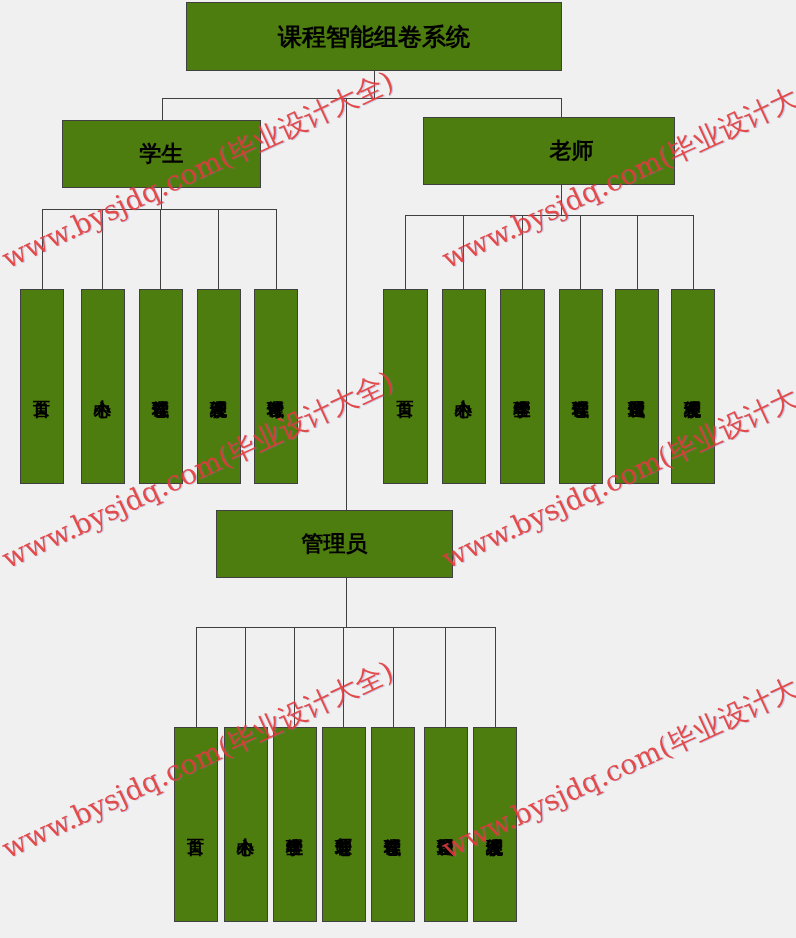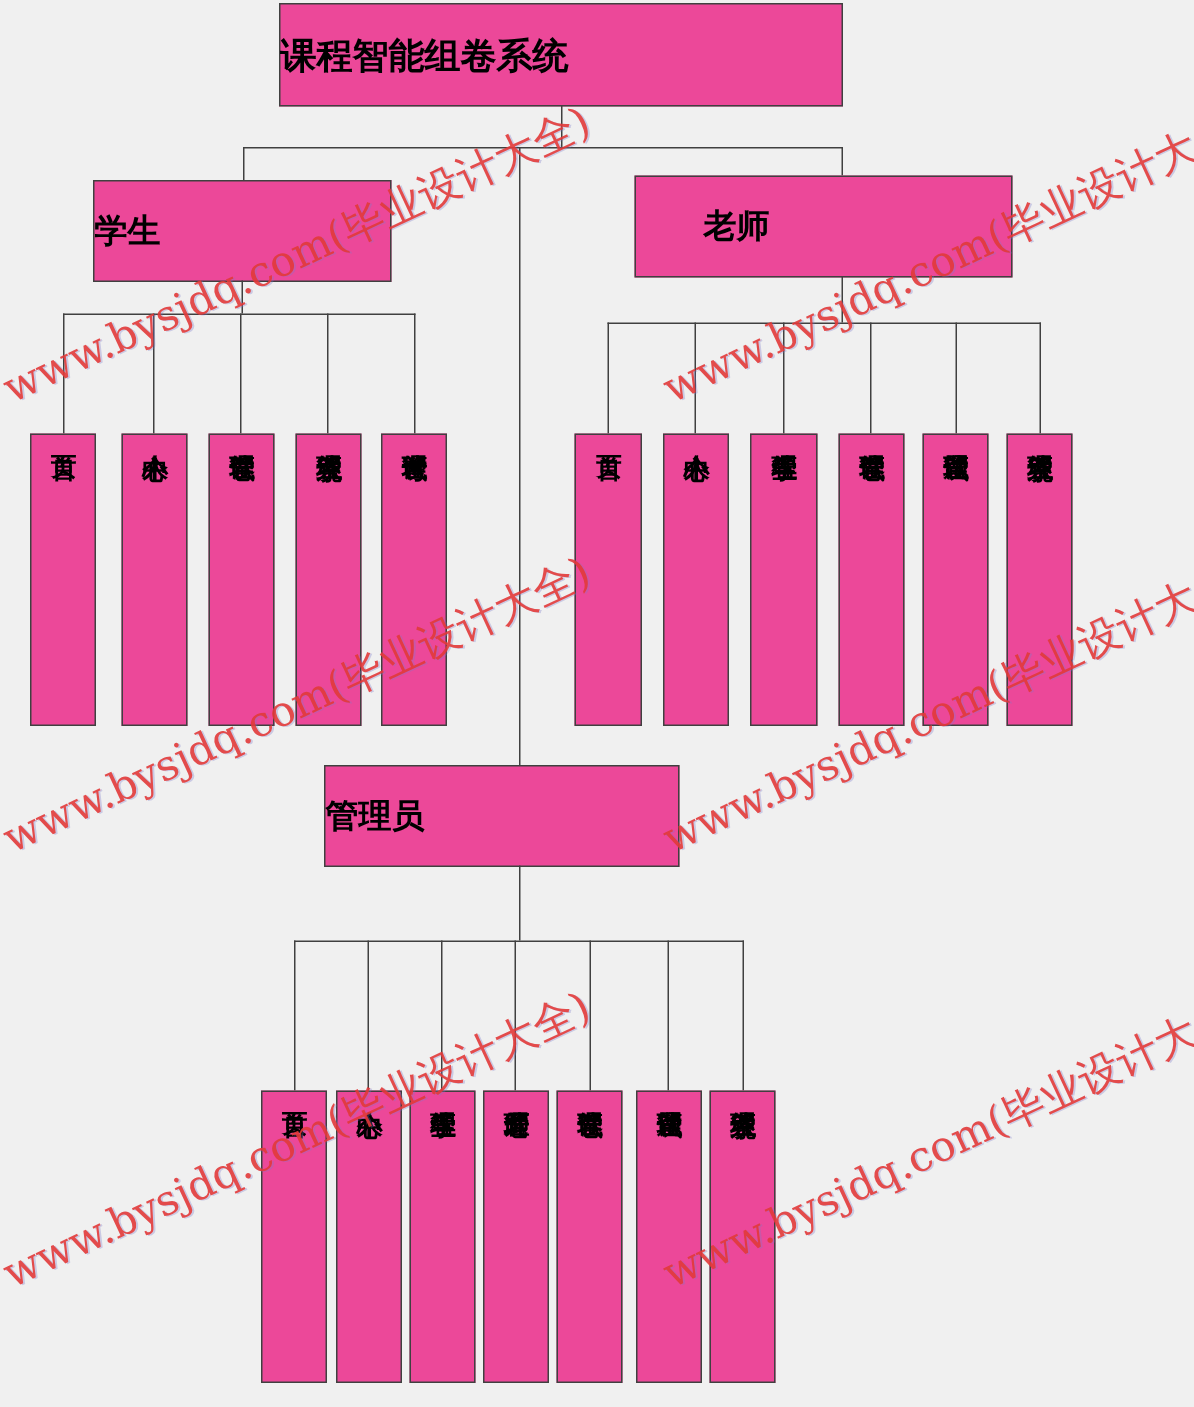--- a/index.html
+++ b/index.html
@@ -3,22 +3,22 @@
   <meta charset="utf-8">
   <style>
     html, body { margin: 0; padding: 0; }
     body {
       width: 796px; height: 938px; position: relative; overflow: hidden;
       background: #f0f0f0;
       font-family: "DejaVu Sans", "Liberation Sans", sans-serif;
     }
     .box {
       position: absolute; box-sizing: border-box;
-      border: 1px solid #404040; background: #ec4899;
-      display: flex; align-items: center; 
+      border: 1px solid #404040; background: #4d7c0f;
+      display: flex; align-items: center; justify-content: center;
       color: #000; font-weight: bold;
     }
     .box.top { font-size: 24px; }
     .box.role { font-size: 22px; }
     .box.leaf {
       font-size: 17px; line-height: 24px;
       writing-mode: vertical-rl; text-orientation: upright;
       letter-spacing: 0px;
     }
     .line { position: absolute; background: #404040; }

